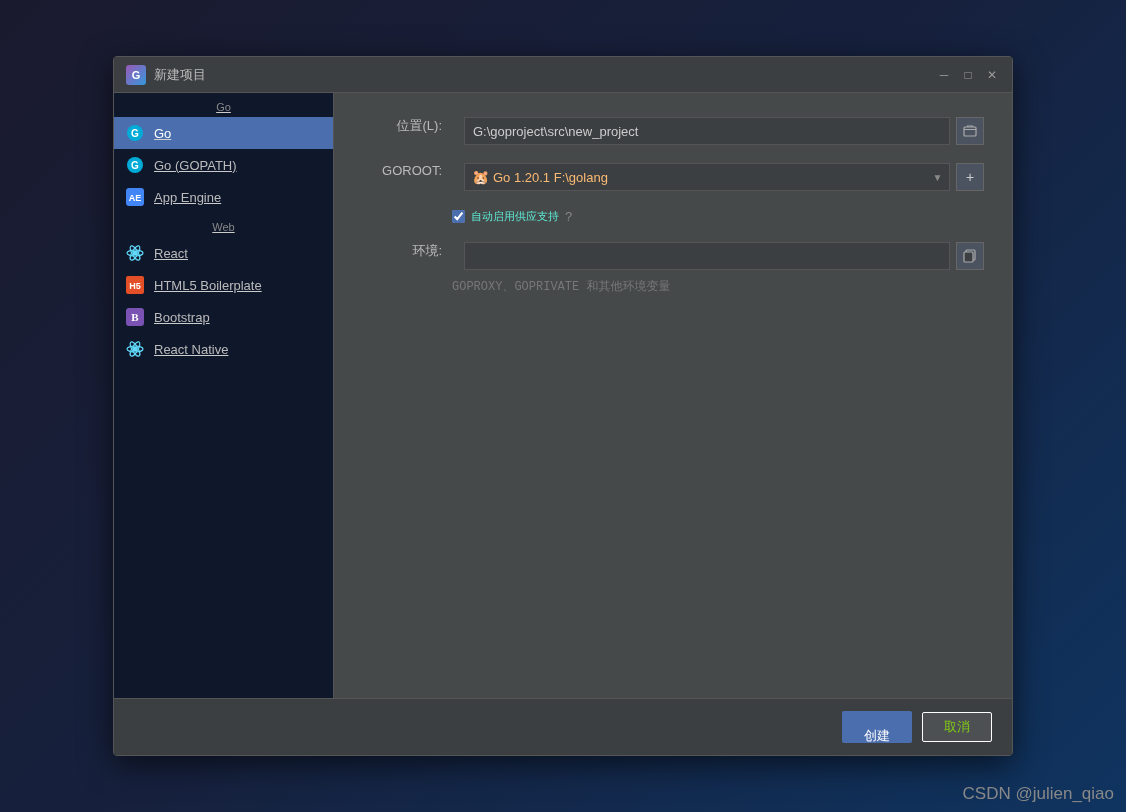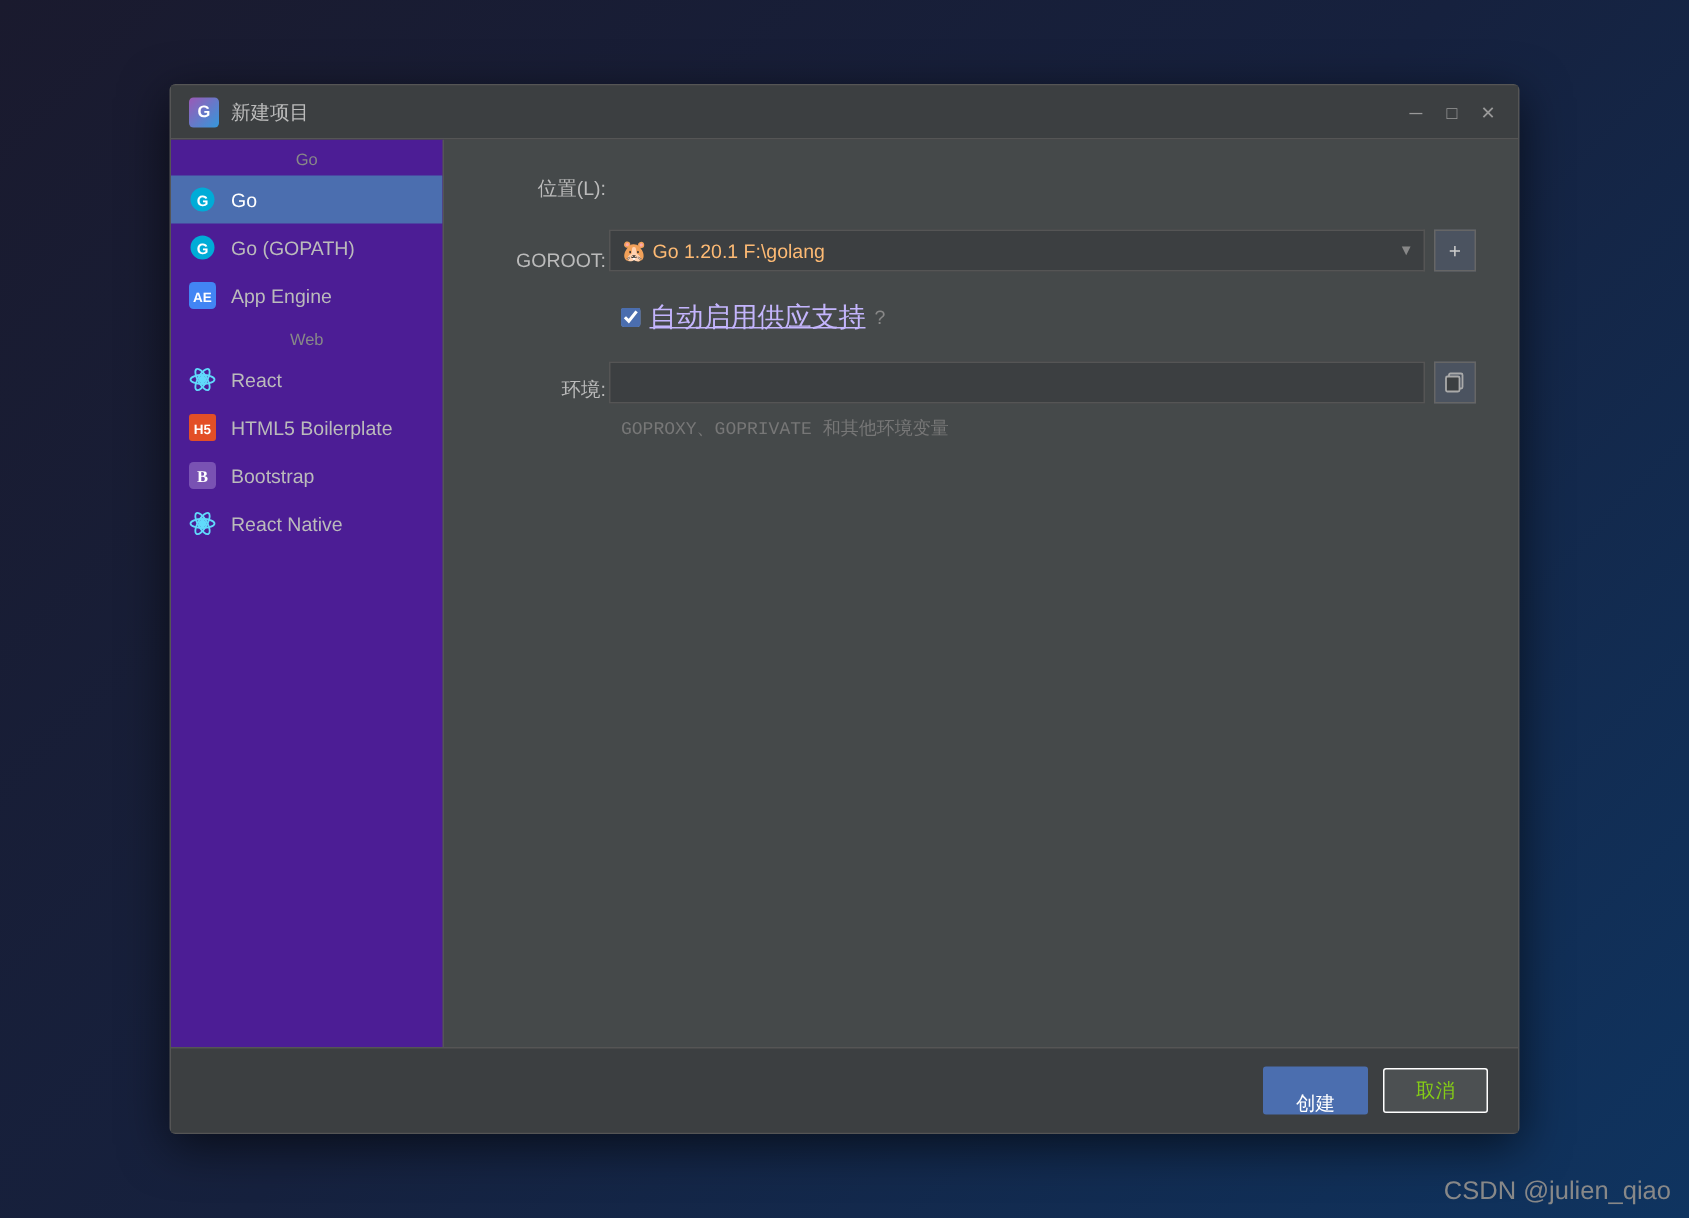--- a/index.html
+++ b/index.html
@@ -88,25 +88,26 @@
 
     
     .window-body {
       display: flex;
       flex: 1;
       overflow: hidden;
     }
 
     
     .sidebar {
-      width: 182px;
-      background: #4c1d95;
+      width: 220px;
+      background: #0f172a;
       border-right: 1px solid #555;
       overflow-y: auto;
       flex-shrink: 0;
+      text-decoration: underline;
     }
 
     .sidebar-group-label {
       text-align: center;
       color: #888;
       font-size: 11px;
       padding: 8px 0 4px 0;
       border-bottom: none;
     }
 
@@ -138,23 +139,23 @@
     
     .main-content {
       flex: 1;
       padding: 24px 28px;
       background: #45494a;
       overflow-y: auto;
     }
 
     .form-row {
       display: flex;
-      align-items: flex-end;
+      align-items: flex-start;
       margin-bottom: 18px;
-      gap: 2px;
+      gap: 22px;
     }
 
     .form-label {
       width: 80px;
       color: #bbb;
       font-size: 13px;
       flex-shrink: 0;
       text-align: right;
     }
 
@@ -242,24 +243,23 @@
     }
 
     .checkbox-input {
       width: 13px;
       height: 13px;
       accent-color: #4b6eaf;
       cursor: pointer;
     }
 
     .checkbox-label {
-      color: #c4b5fd;
-      font-size: 18px;
-      cursor: pointer;
-      text-decoration: underline;
+      color: #5eead4;
+      font-size: 11px;
+      cursor: pointer;
     }
 
     .help-icon {
       color: #888;
       font-size: 13px;
       cursor: pointer;
     }
 
     .env-hint {
       margin-left: 90px;
@@ -421,20 +421,30 @@
             </svg>
         </span>
         <span>React Native</span>
       </div>
     </div>
 
     <div class="main-content">
 
       <div class="form-row">
         <span class="form-label">位置(L):</span>
+        <div class="form-control-wrap">
+          <input type="text" class="text-input" value="G:\goproject\src\new_project" style="">
+          <button class="icon-btn">
+            <svg width="14" height="14" viewBox="0 0 14 14" fill="none">
+                <rect x="1" y="3" width="12" height="9" rx="1" stroke="#aaa" stroke-width="1.2"></rect>
+                <path d="M1 5.5h12" stroke="#aaa" stroke-width="1"></path>
+                <path d="M4 3V2h6v1" stroke="#aaa" stroke-width="1"></path>
+              </svg>
+          </button>
+        </div>
       </div>
 
       <div class="form-row">
         <span class="form-label">GOROOT:</span>
         <div class="form-control-wrap">
           <div class="goroot-select-wrap">
             <span class="goroot-icon">🐹</span>
             <select class="goroot-select">
               <option>Go 1.20.1  F:\golang</option>
             </select>

